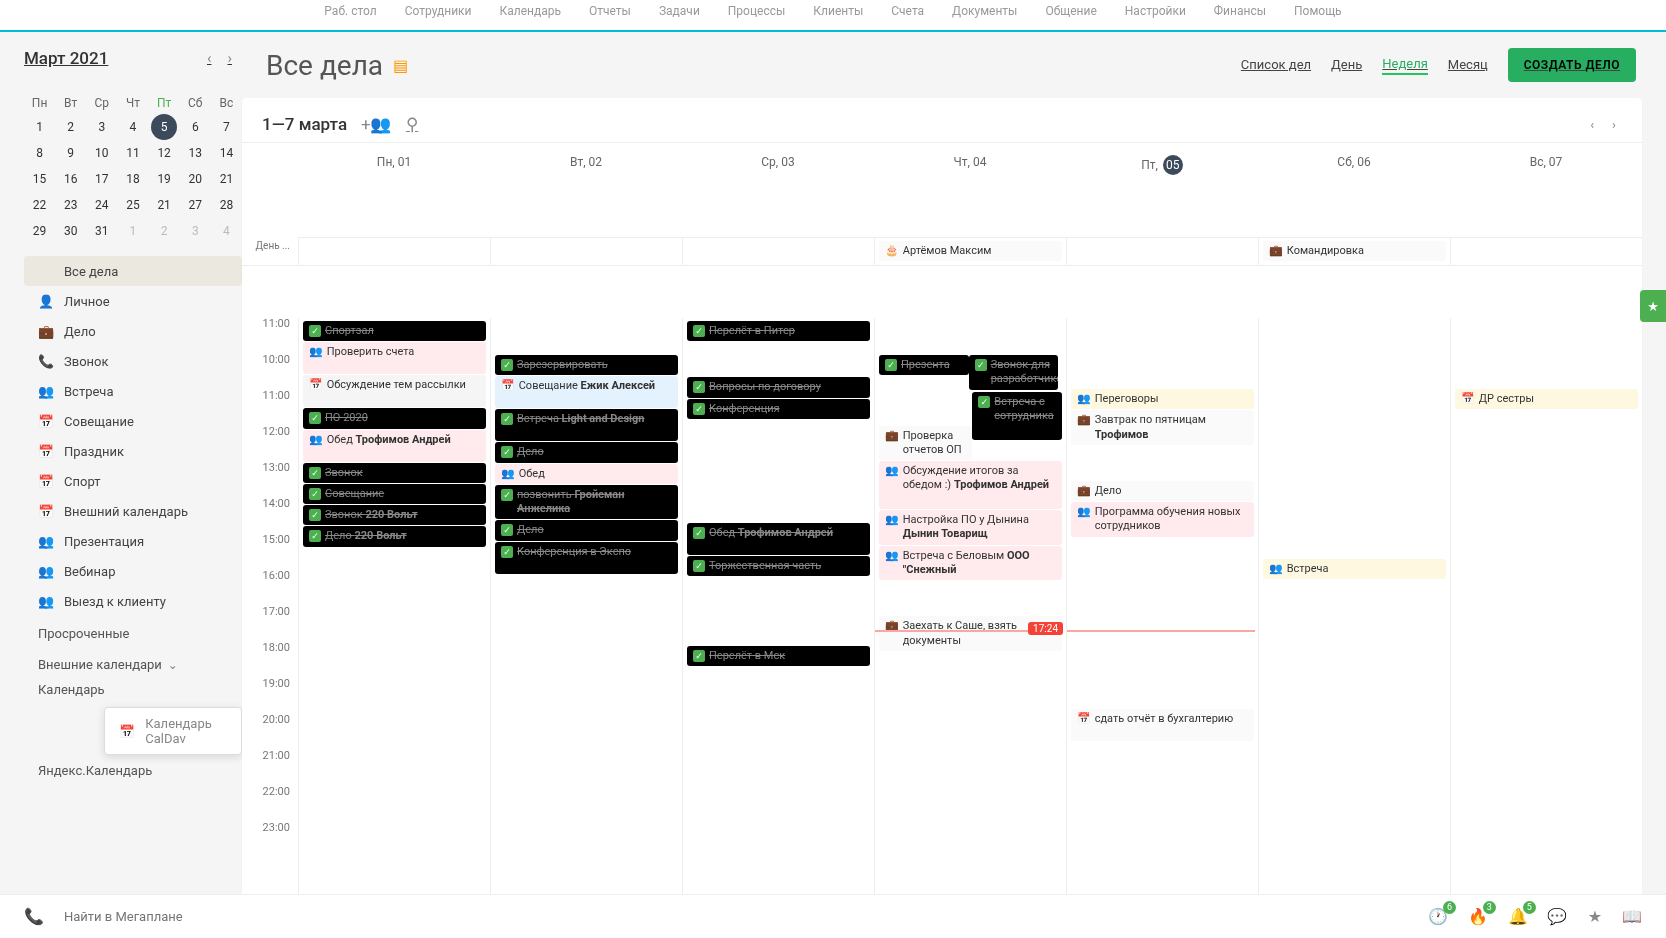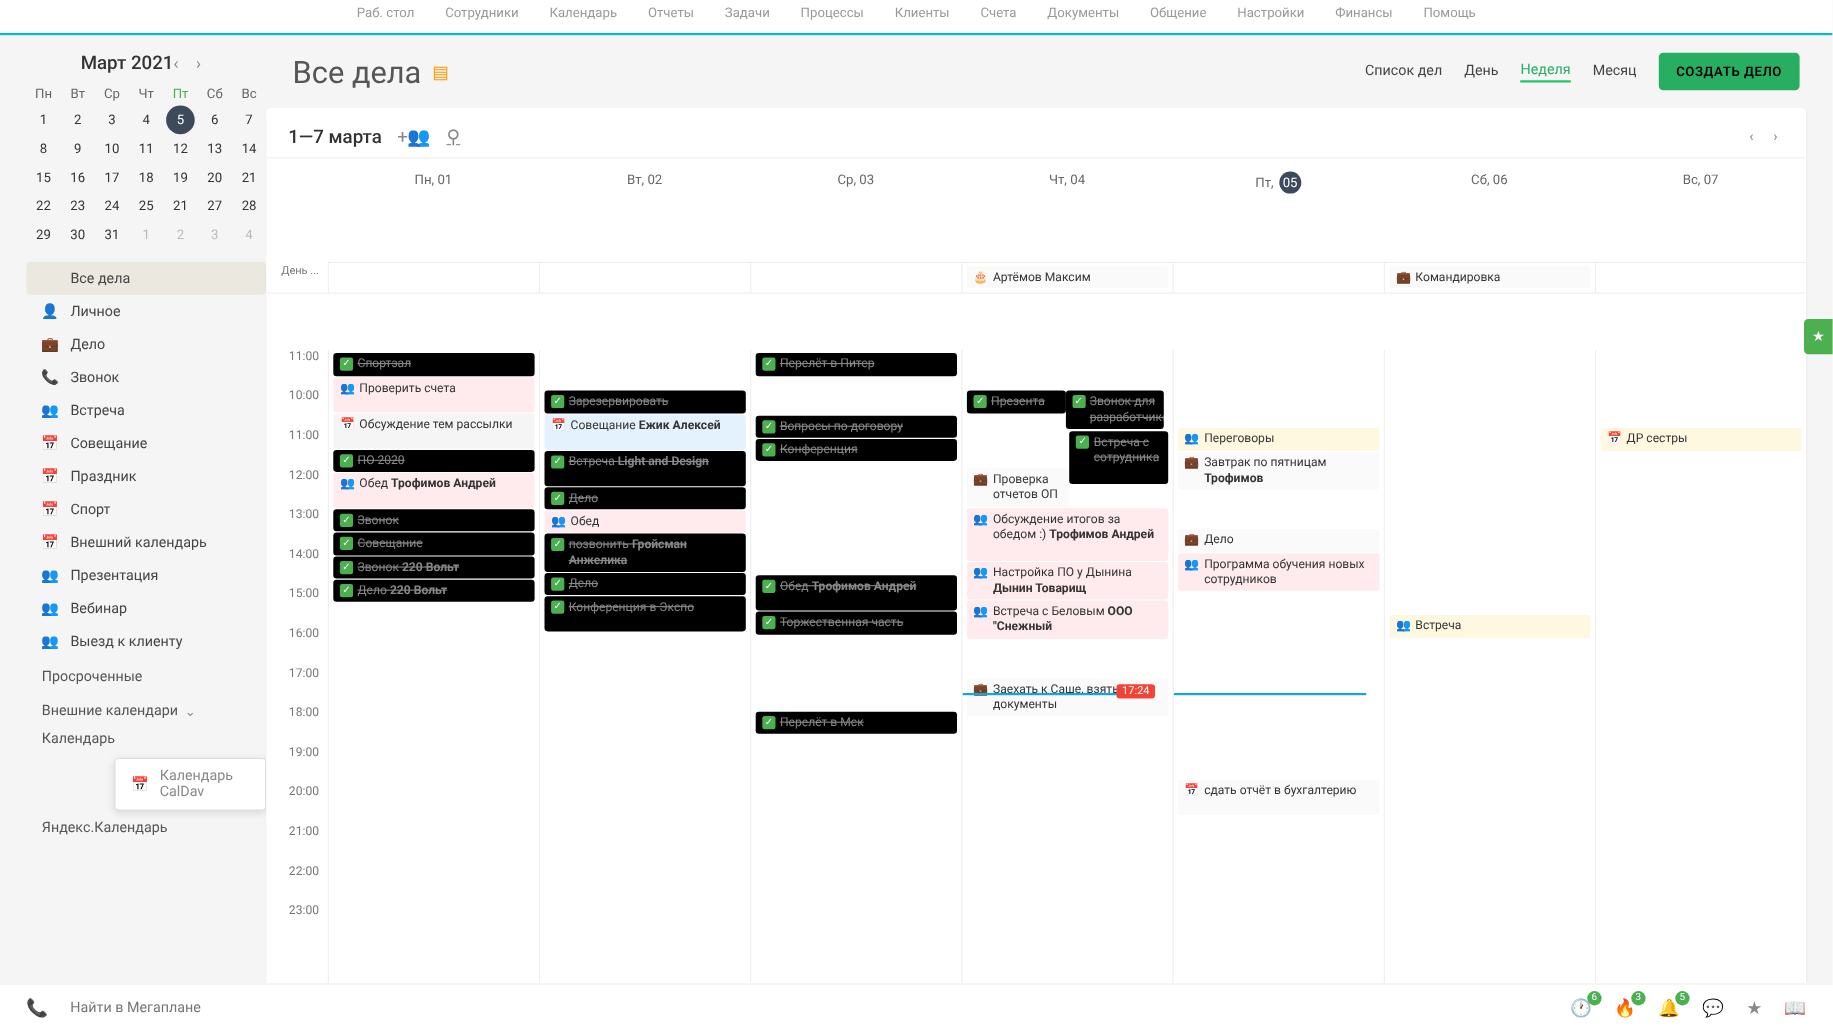--- a/index.html
+++ b/index.html
@@ -1,41 +1,41 @@
 <!DOCTYPE html>
 <html><head>
 <meta charset="utf-8">
 <style>
 * { margin:0; padding:0; box-sizing:border-box; font-family:-apple-system,Segoe UI,Roboto,Arial,sans-serif; }
 body { background:#f5f5f5; color:#333; font-size:13px; }
 .topnav { display:flex; gap:28px; padding:0 40px 8px; background:#fff; color:#999; border-bottom:2px solid #00bcd4; justify-content:center; font-size:12px;}
 .topnav span { padding:4px 0; }
 .app { display:flex; height:calc(100vh - 60px); }
 .sidebar { width:242px; padding:16px 0 0 24px; overflow-y:auto; }
-.mini-cal-head { display:flex; align-items:center; justify-content:center; padding-right:10px; margin-bottom:6px;}
+.mini-cal-head { display:flex; align-items:center; justify-content:space-between; padding-right:10px; margin-bottom:24px;text-decoration:underline;}
 .mini-cal-head h3 { font-size:17px; font-weight:500;}
 .mini-cal-nav { display:flex; gap:16px; color:#888;}
 .mini-cal-nav span { cursor:pointer; font-size:15px;}
 .mini-table { width:100%; border-collapse:collapse; font-size:12px; margin-bottom:12px;}
 .mini-table th { color:#666; font-weight:400; padding:4px 0; width:14.2%;}
 .mini-table th.today-col { color:#4caf50;}
 .mini-table td { text-align:center; padding:0;}
 .mini-table td span { display:inline-block; width:26px; height:26px; line-height:26px; border-radius:50%;}
 .mini-table td.other span { color:#bbb;}
 .mini-table td.sel span { background:#3d4a5c; color:#fff;}
 .cat-list { list-style:none; }
 .cat-list li { display:flex; align-items:center; gap:10px; padding:7px 10px 7px 14px; cursor:pointer; color:#444; border-radius:4px;}
 .cat-list li.active { background:#ebe8e0; border-radius:4px;}
 .cat-list .ic { width:16px; height:16px; display:inline-flex; align-items:center; justify-content:center; font-size:13px;}
 .side-sub { font-size:13px; color:#555; padding:10px 14px 6px; display:flex; align-items:center; gap:6px;}
 .popup-item { position:relative; background:#fff; border:1px solid #ddd; border-radius:4px; box-shadow:0 2px 8px rgba(0,0,0,.12); padding:8px 14px; display:flex; align-items:center; gap:10px; margin:4px 0 4px 80px; color:#888; z-index:5;}
 .main { flex:1; display:flex; flex-direction:column; padding:0; }
 .page-head { display:flex; align-items:center; justify-content:space-between; padding:16px 30px 8px 24px;}
 .page-title { display:flex; align-items:center; gap:10px; font-size:28px; color:#555;}
-.view-switch { display:flex; align-items:center; gap:20px; font-size:13px; color:#444;}
+.view-switch { display:flex; align-items:center; gap:20px; font-size:13px; color:#444;text-decoration:underline;}
 .view-switch span { cursor:pointer; padding-bottom:2px;}
 .view-switch span.active { color:#27ae60; border-bottom:2px solid #22c55e;}
 .btn-create { background:#27ae60; color:#000000; border:none; padding:10px 16px; border-radius:4px; font-size:12px; font-weight:600; letter-spacing:.5px; cursor:pointer;}
 .cal-card { background:#fff; border-radius:4px; margin:8px 24px 0 0; flex:1; display:flex; flex-direction:column; overflow:hidden; box-shadow:0 1px 2px rgba(0,0,0,.05);}
 .cal-head { display:flex; align-items:center; justify-content:space-between; padding:16px 20px 8px; }
 .cal-head-left { display:flex; align-items:center; gap:14px; font-size:17px;}
 .cal-head-nav { display:flex; gap:18px; color:#888; padding-right:6px;}
 .cal-head-nav span { cursor:pointer;}
 .cal-grid { display:grid; grid-template-columns:56px repeat(7,1fr); border-top:1px solid #eee; flex:1; overflow:auto; position:relative;}
 .cal-dayhead { grid-column:span 1; text-align:center; padding:12px 0 10px; color:#666; font-size:12px; border-bottom:1px solid #eee;}
@@ -48,21 +48,21 @@
 .event .chk { width:12px; height:12px; border-radius:2px; flex-shrink:0; display:inline-block; margin-top:1px;}
 .event .chk::after{ content:"✓"; color:#fff; font-size:9px; display:block; text-align:center; line-height:12px;}
 .event.done span.txt { text-decoration:line-through; color:#888;}
 .ev-green { background:#000000;} .ev-green .chk{ background:#4caf50;}
 .ev-red { background:#ffebee;} 
 .ev-yellow{ background:#fff8e1;}
 .ev-blue { background:#e3f2fd;}
 .ev-gray { background:#f5f5f5;}
 .ev-plain { background:#fafafa;}
 .ic-ppl { color:#e57373;} .ic-case{ color:#555;} .ic-cal{color:#42a5f5;}
-.now-line { position:absolute; left:0; right:16px; border-top:2px solid #0ea5e9;text-align:right; }
+.now-line { position:absolute; left:0; right:3px; border-top:2px solid #fca5a5;text-align:right; }
 .now-badge { position:absolute; right:0; top:-10px; background:#f44336; color:#fff; font-size:10px; padding:1px 5px; border-radius:3px;}
 .star-tab { position:fixed; right:0; top:290px; background:#4caf50; width:26px; height:32px; border-radius:4px 0 0 4px; display:flex; align-items:center; justify-content:center; color:#fff;}
 .bottombar { position:fixed; bottom:0; left:0; right:0; height:44px; background:#fff; border-top:1px solid #eee; display:flex; align-items:center; padding:0 24px; gap:20px;}
 .search-bottom { flex:1; border:none; outline:none; font-size:13px; color:#888;}
 .bicon { position:relative; font-size:16px; color:#888; cursor:pointer;}
 .badge { position:absolute; top:-6px; right:-8px; background:#4caf50; color:#fff; font-size:9px; border-radius:8px; padding:0 4px; line-height:13px; min-width:13px; text-align:center;}
 .chev{font-size:12px; color:#888;}
 </style>
 </head>
 <body>

